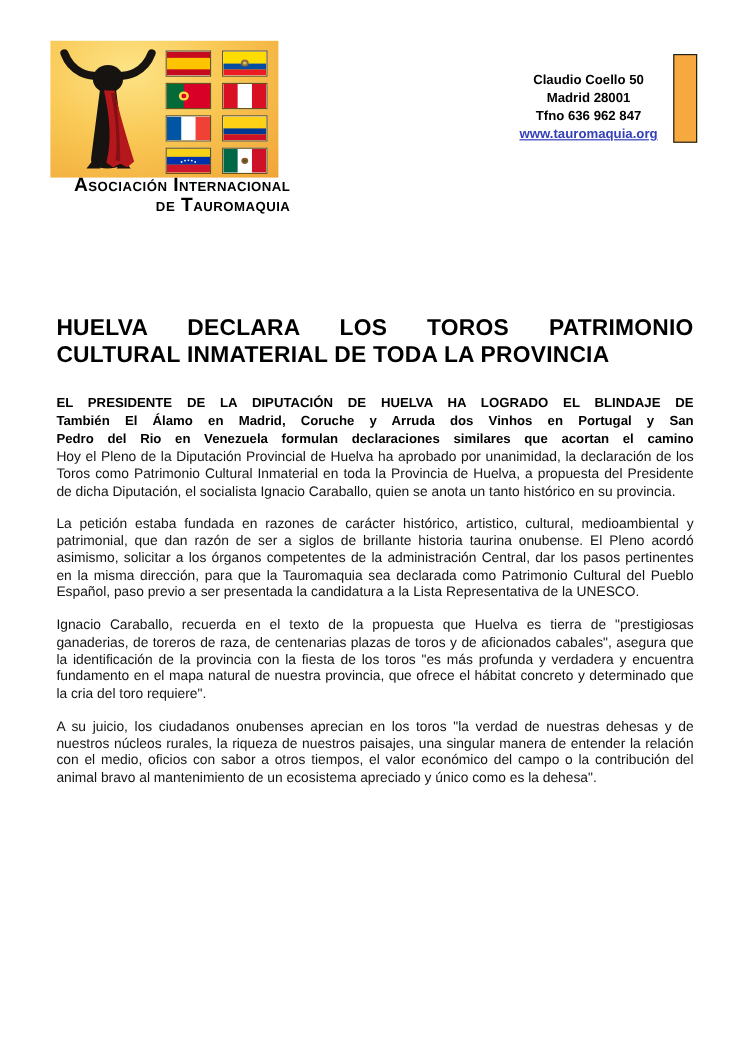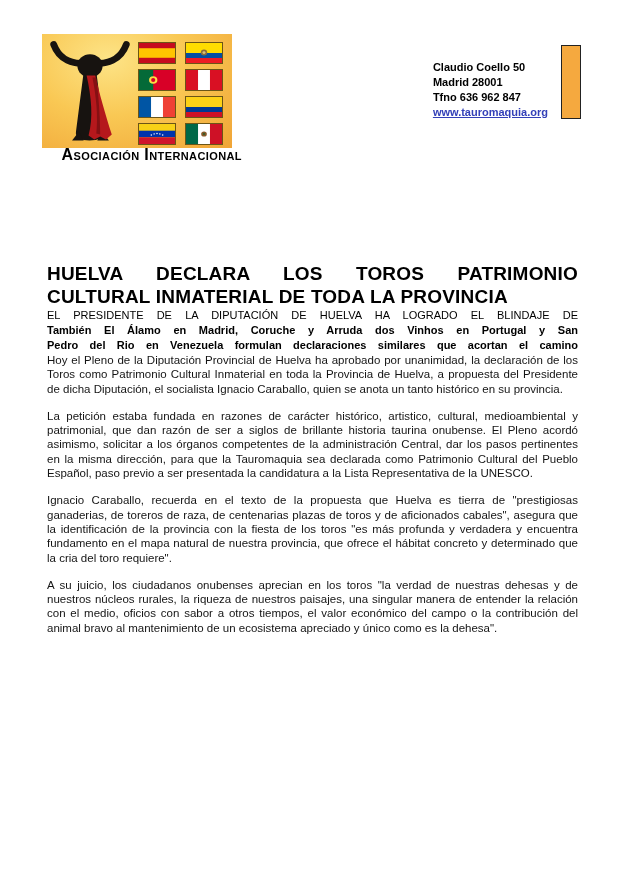--- a/index.html
+++ b/index.html
@@ -21,33 +21,33 @@
   }
   .flag{width:38px;height:22px;border:1px solid #6b5516;box-sizing:border-box;display:block;overflow:hidden;background:#fff;}
   .flag svg{display:block;width:100%;height:100%;}
   .org-name{
     position:absolute;left:12px;top:146px;width:230px;text-align:right;
     font-weight:bold;font-variant:small-caps;letter-spacing:.4px;
     font-size:16px;line-height:17px;color:#000;
   }
   
   .contact{
-    position:absolute;top:60px;right:77px;text-align:left;
+    position:absolute;top:60px;right:77px;text-align:center;
     font-size:11px;font-weight:bold;line-height:15px;color:#000;
   }
   .contact a{font-weight:bold;text-decoration:underline;cursor:pointer;margin-top:16px;}
   .accent-bar{
     position:absolute;left:561px;top:45px;width:20px;height:74px;
     border:1px solid #222;box-sizing:border-box;
   }
   
   .content{position:absolute;left:47px;top:262px;width:531px;}
   .headline{font-size:19px;font-weight:bold;line-height:23px;color:#000;letter-spacing:.2px;}
   .headline .l1{text-align:justify;text-align-last:justify;}
-  .subhead{font-size:11px;font-weight:normal;line-height:15px;color:#000;}
+  .subhead{margin-top:21px;font-size:11px;font-weight:bold;line-height:15px;color:#000;}
   .subhead .l1{text-align:justify;text-align-last:justify;}
   .lead{font-size:11px;font-weight:bold;line-height:15px;color:#000;}
   .lead .l1,.lead .l2{text-align:justify;text-align-last:justify;}
   .body-text{font-size:11.5px;line-height:14.3px;color:#141414;}
   .body-text p{margin:0 0 13px 0;text-align:justify;}
 </style>
 </head>
 <body>
 
 <div class="page">
@@ -131,20 +131,21 @@
             <rect x="25.3" width="12.7" height="23" fill="#ce1126"></rect>
             <circle cx="19" cy="11.5" r="3" fill="#8a5a2b"></circle>
             <circle cx="19" cy="11.5" r="1.3" fill="#3e5c2a"></circle>
           </svg>
         </span>
       </div>
   </div>
 
   <div class="org-name">
     <div>Asociación Internacional</div>
+    <div>de Tauromaquia</div>
   </div>
 
   <div class="contact">
     <div>Claudio Coello 50</div>
     <div>Madrid 28001</div>
     <div>Tfno 636 962 847</div>
     <div><a style="color: rgb(51, 64, 184);">www.tauromaquia.org</a></div>
   </div>
   <div class="accent-bar" style="background: rgb(245, 169, 63);"></div>
 

